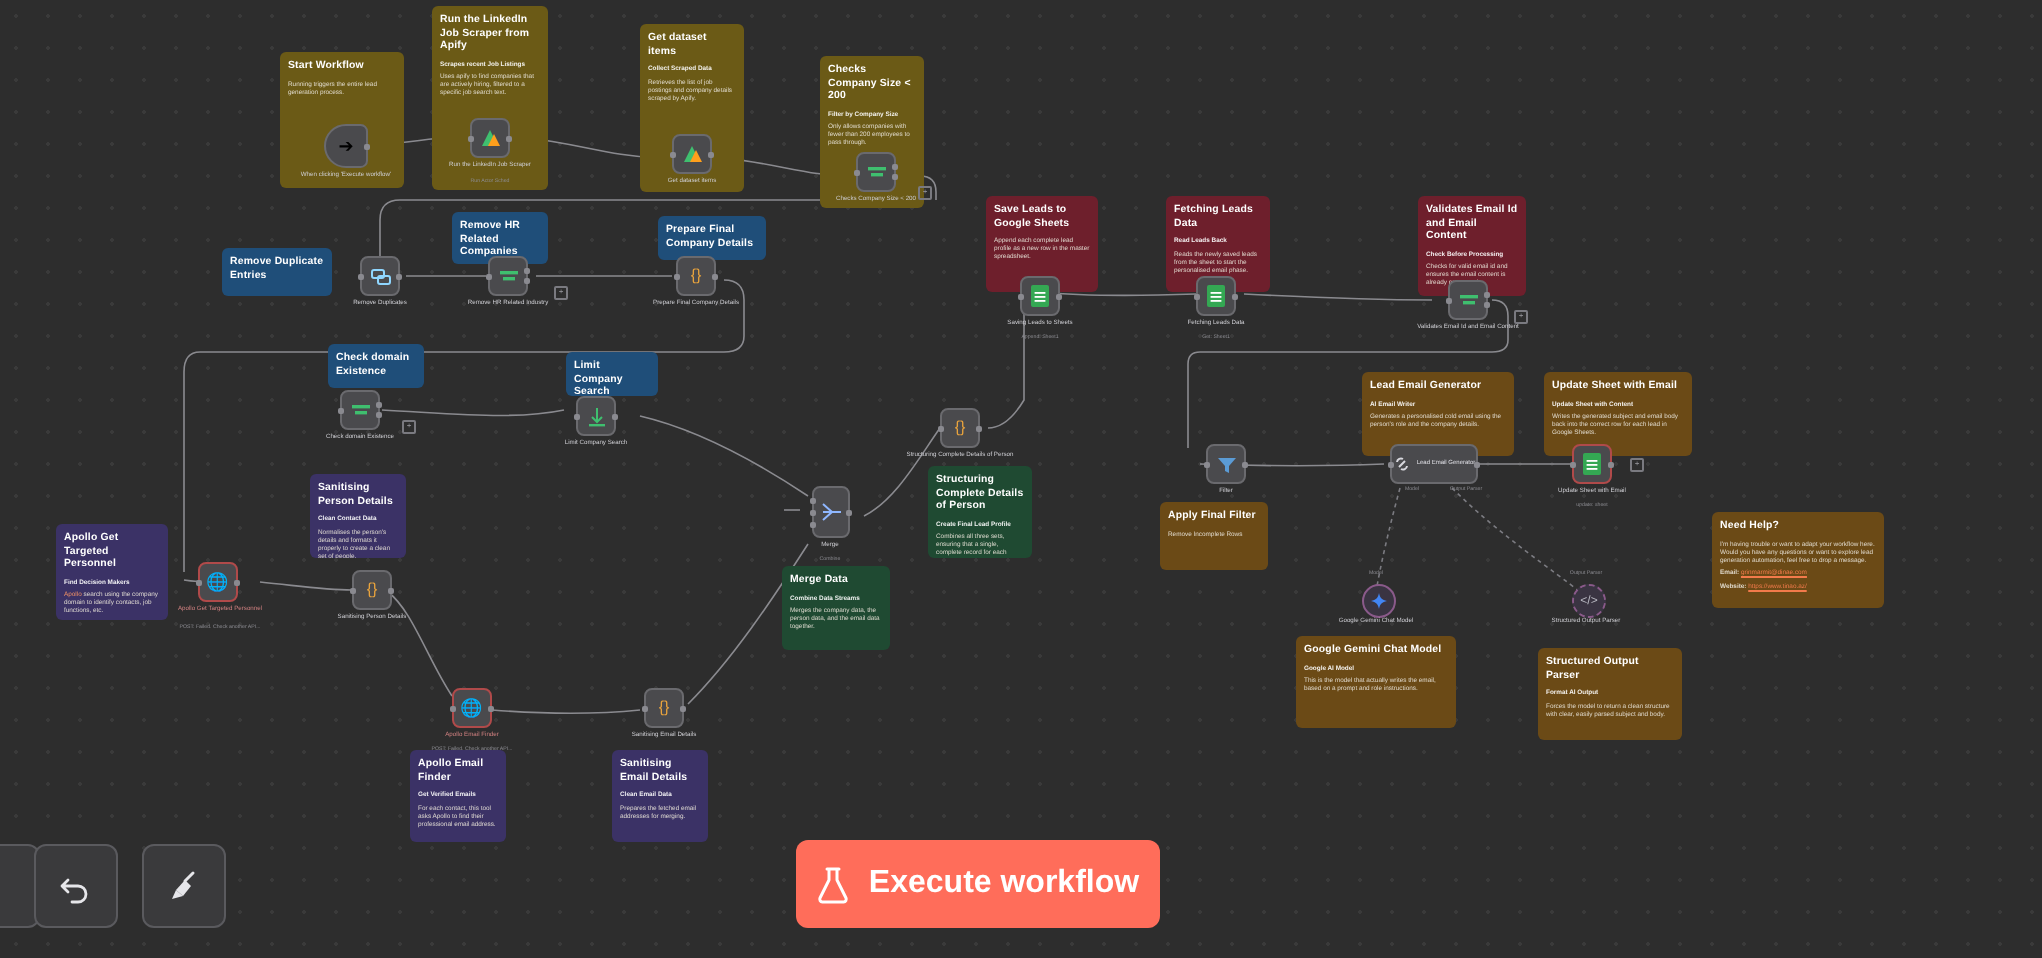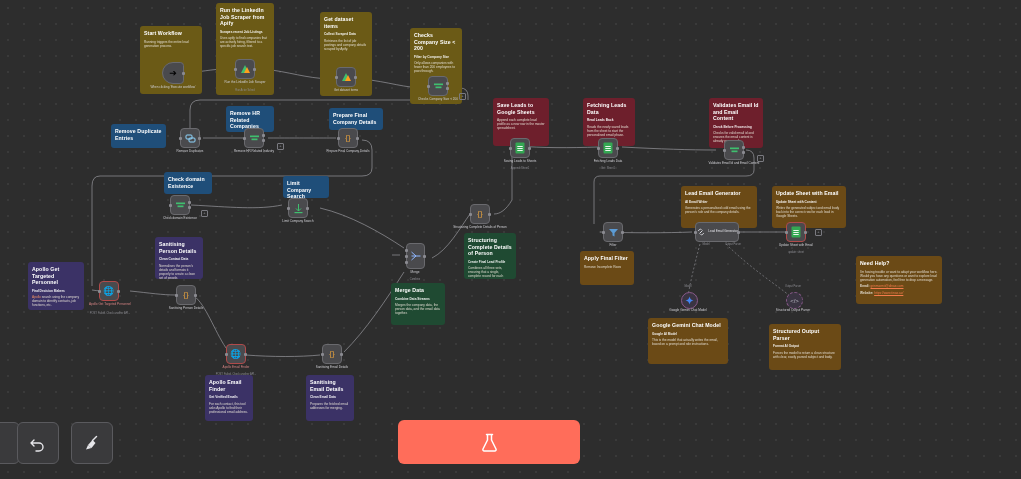--- a/index.html
+++ b/index.html
@@ -516,15 +516,16 @@
       <path d="M10.5 7 L6 12 L9.5 15 L13.5 10 Z" fill="#e6e6ea"></path>
       <path d="M6 12 L4 16.5 L9.5 15" fill="#e6e6ea"></path>
     </svg>
   </div>
 
   <button id="exec-btn">
     <svg width="17" height="19" viewBox="0 0 17 19">
       <path d="M6.5 1.5 V7 L2 16 a1.4 1.4 0 0 0 1.2 2 H13.8 A1.4 1.4 0 0 0 15 16 L10.5 7 V1.5" stroke="#ffffff" stroke-width="1.5" fill="none" stroke-linejoin="round"></path>
       <path d="M5.5 1.5 H11.5" stroke="#ffffff" stroke-width="1.5" stroke-linecap="round"></path>
     </svg>
+    <span>Execute workflow</span>
   </button>
 
 </div>
 
 </body></html>

